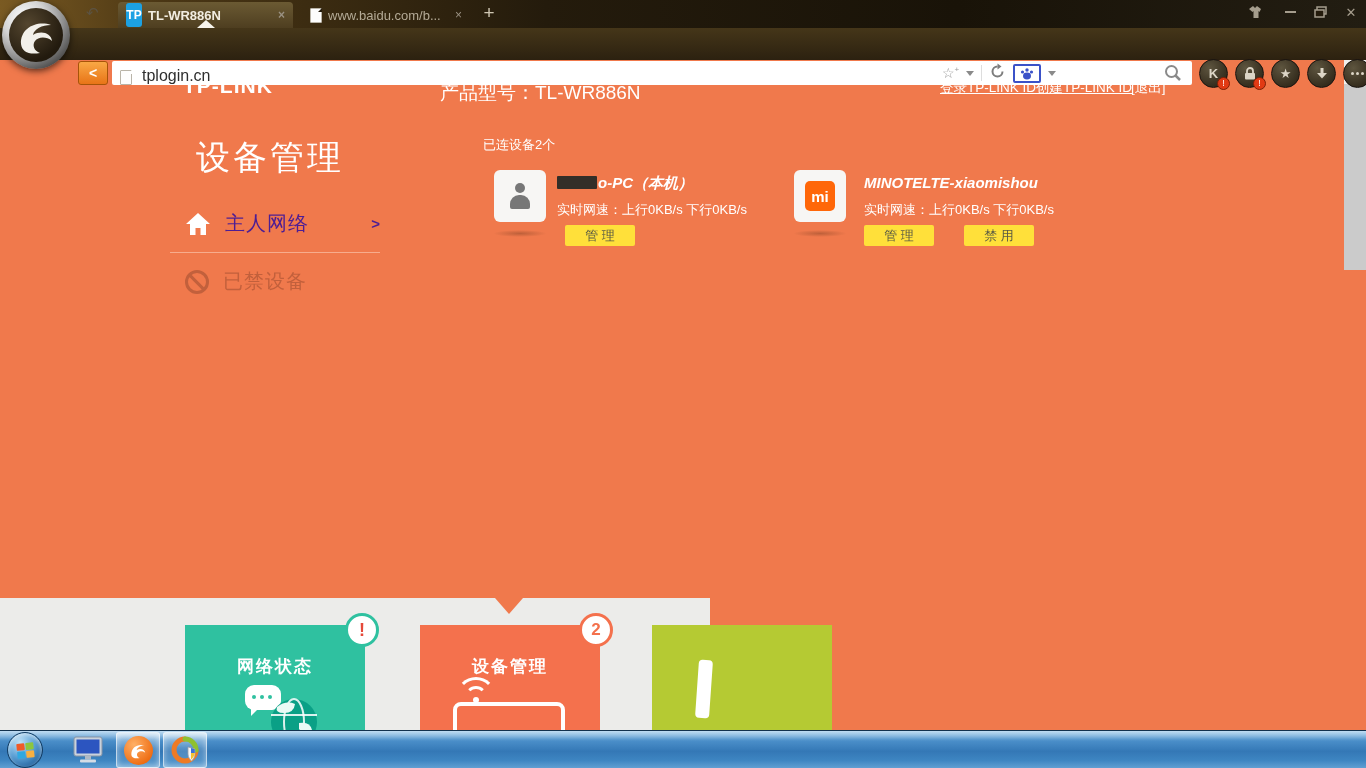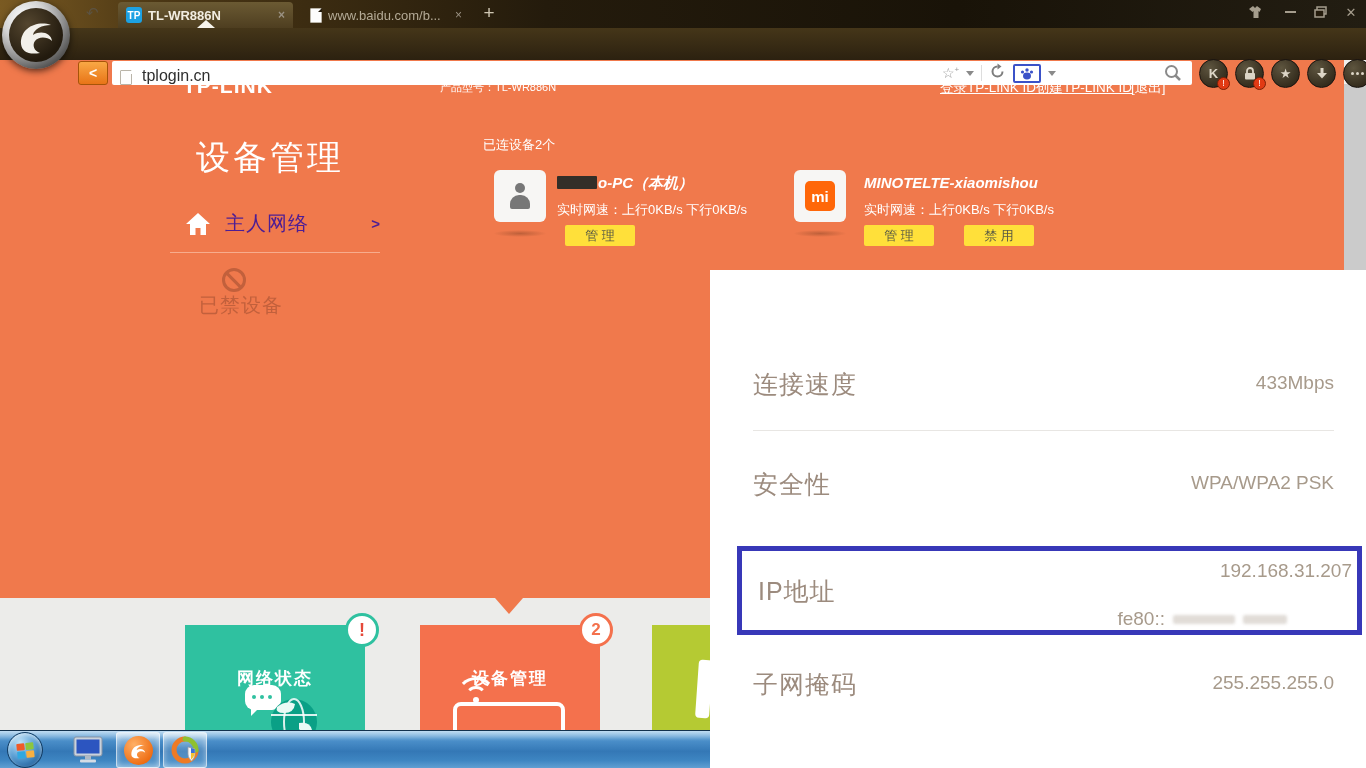--- a/index.html
+++ b/index.html
@@ -19,22 +19,22 @@
   .biglogo .inner { position:absolute; left:7px; top:7px; width:54px; height:54px; border-radius:50%;
     background:radial-gradient(circle at 35% 30%,#54462f,#221a0e 72%); overflow:hidden; }
 
   .ghost-back { position:absolute; left:86px; top:4px; font-size:15px; color:#5c5343; z-index:51; }
 
   .tab { position:absolute; top:2px; height:26px; display:flex; align-items:center; gap:6px;
     padding:0 8px; font-size:13px; z-index:51; }
   .tab.active { left:118px; width:175px; background:linear-gradient(#6b5a33,#4e3e20);
     border-radius:4px 4px 0 0; color:#f2ede1; font-weight:bold; }
   .tab.inactive { left:302px; width:168px; color:#b4aa96; }
-  .tab .favicon-tp { width:16px; height:16px; border-radius:3px; background:#1ca1e3; color:#fff;
-    font-size:10px; font-weight:bold; display:flex; align-items:center; justify-content:center; flex:0 0 auto; }
+  .tab .favicon-tp { width:16px; height:24px; border-radius:3px; background:#1ca1e3; color:#fff;
+    font-size:12px; font-weight:bold; display:flex; align-items:center; justify-content:center; flex:0 0 auto; }
   .pageicon { width:12px; height:15px; background:#fdfdfd; border:1px solid #b9b4a8; border-radius:1px;
     position:relative; flex:0 0 auto; }
   .pageicon:after { content:""; position:absolute; right:-1px; top:-1px; border:4px solid;
     border-color:#8d8878 transparent transparent #8d8878; border-width:4px 4px 0 0;
     border-color:transparent #241b0c #241b0c transparent; }
   .tab .close { margin-left:auto; color:#9a9182; font-size:12px; }
   .tab-notch { position:absolute; left:197px; top:20px; width:0; height:0; z-index:52;
     border-left:9px solid transparent; border-right:9px solid transparent; border-bottom:8px solid #f7f4ec; }
   .newtab { position:absolute; left:478px; top:2px; width:22px; height:22px; color:#cfc6b2;
     font-size:19px; text-align:center; line-height:22px; z-index:51; }
@@ -66,32 +66,32 @@
   .roundbtn { position:absolute; top:31px; width:29px; height:29px; border-radius:50%;
     background:radial-gradient(circle at 35% 30%,#5e553f,#332b1c 75%); border:1px solid #191410;
     color:#dcd5c6; display:flex; align-items:center; justify-content:center; z-index:51; font-size:13px; }
   .roundbtn .badge-red { position:absolute; right:-3px; bottom:-3px; width:13px; height:13px; border-radius:50%;
     background:#e23a14; border:1px solid #7e2007; color:#fff; font-size:9px; line-height:11px; text-align:center; }
   .dots i { display:inline-block; width:3px; height:3px; border-radius:50%; background:#dcd5c6; margin:0 1px; }
 
   
   .page { position:absolute; left:0; top:60px; width:1366px; height:708px; background:#f0794c; }
   .brand { position:absolute; left:183px; top:14px; color:#fff; font-size:21px; font-weight:bold; letter-spacing:1px; }
-  .product { position:absolute; left:440px; top:20px; color:#fff; font-size:11px; }
+  .product { position:absolute; left:440px; top:20px; color:#fff; font-size:19px; }
   .acct { position:absolute; top:19px; color:#fff; font-size:13.5px; }
   .acct.u { text-decoration:underline; }
   .l-login { left:940px; } .l-create { left:1036px; } .l-logout { left:1131px; }
 
   .side-title { position:absolute; left:196px; top:75px; color:#fff; font-size:34px; letter-spacing:3px; }
   .nav-item { position:absolute; left:185px; display:flex; align-items:center; color:#4c1d95; }
   .nav-main { top:150px; width:195px; }
   .nav-main .lbl { font-size:20px; margin-left:14px; letter-spacing:1px; }
   .nav-main .chev { margin-left:auto; font-size:15px; font-weight:bold; }
   .side-div { position:absolute; left:170px; top:192px; width:210px; height:1px; background:rgba(255,235,222,.45); }
-  .nav-dis { top:208px; color:#c2603c;flex-direction:column; }
+  .nav-dis { top:208px; color:#c2603c; }
   .nav-dis .lbl { font-size:20px; margin-left:14px; letter-spacing:1px; }
   .ban-icon { width:24px; height:24px; border:3px solid #c2603c; border-radius:50%; position:relative; }
   .ban-icon:after { content:""; position:absolute; left:-1px; top:8px; width:20px; height:3px;
     background:#c2603c; transform:rotate(45deg); }
 
   .connected { position:absolute; left:483px; top:76px; color:#fff; font-size:13px; }
 
   .dev-avatar { position:absolute; top:110px; width:52px; height:52px; background:#f7f6f4; border-radius:6px;
     display:flex; align-items:center; justify-content:center; }
   .dev-shadow { position:absolute; top:170px; width:54px; height:7px; border-radius:50%;
@@ -107,21 +107,21 @@
     border-radius:1px; filter:blur(.7px); vertical-align:-1px; }
   .dev-speed { position:absolute; top:141px; color:#fff; font-size:13px; }
   .ybtn { position:absolute; top:165px; width:70px; height:21px; background:#ffe03a; border-radius:2px;
     color:#5c5c44; font-size:13px; text-align:center; line-height:21px; }
 
   
   .graystrip { position:absolute; left:0; top:538px; width:710px; height:132px; background:#ececea; z-index:2; }
   .orange-caret { position:absolute; left:495px; top:538px; width:0; height:0; z-index:3;
     border-left:14px solid transparent; border-right:14px solid transparent; border-top:16px solid #f0794c; }
   .tile { position:absolute; top:565px; width:180px; height:105px; z-index:4; overflow:hidden; }
-  .tile .t-label { position:absolute; left:0; top:42px; width:100%; text-align:center; color:#fff;
+  .tile .t-label { position:absolute; left:0; top:30px; width:100%; text-align:center; color:#fff;
     font-size:17px; font-weight:bold; letter-spacing:2px; }
   .tile-teal { left:185px; background:#2fc1a0; }
   .tile-orange { left:420px; background:#f4714d; }
   .tile-green { left:652px; background:#b5ca33; }
   .tile-badge { position:absolute; top:553px; width:34px; height:34px; border-radius:50%; background:#fff;
     z-index:5; text-align:center; font-weight:bold; }
   .badge-excl { left:345px; border:3px solid #2fc1a0; color:#e5493a; font-size:18px; line-height:28px; }
   .badge-two { left:579px; border:3px solid #f4714d; color:#f4714d; font-size:17px; line-height:28px; }
   .bubble { position:absolute; left:60px; top:60px; width:36px; height:25px; background:#fff; border-radius:9px; }
   .bubble:after { content:""; position:absolute; left:6px; bottom:-6px; border:6px solid transparent; border-top-color:#fff; border-left-color:#fff; }
@@ -357,42 +357,20 @@
     <div class="tile tile-green">
       <span class="green-frag"></span>
     </div>
 
     <div class="scrollbar">
       <div class="sb-up">
           <span class="sb-chev"></span>
         </div>
     </div>
 
-    <div class="panel">
-      <div class="r-label" style="top:98px;">连接速度</div>
-      <div class="r-value" style="top:102px;">433Mbps</div>
-      <div class="p-div" style="top:160px;"></div>
-
-      <div class="r-label" style="top:198px;">安全性</div>
-      <div class="r-value" style="top:202px;">WPA/WPA2 PSK</div>
-
-      <div class="bluebox">
-        <div class="r-label" style="left:16px;top:24px;">IP地址</div>
-        <div class="r-value" style="right:5px;top:9px;">192.168.31.207</div>
-        <div class="ip2line">
-          <span>fe80::</span>
-          <span class="smudge" style="width:62px;"></span>
-          <span class="smudge" style="width:44px;"></span>
-        </div>
-      </div>
-
-      <div class="r-label" style="top:398px;">子网掩码</div>
-      <div class="r-value" style="top:402px;">255.255.255.0</div>
-
-    </div>
 
 
     <div class="taskbar">
       <div class="startorb">
         <span class="flag">
             <i class="f1"></i>
             <i class="f2"></i>
             <i class="f3"></i>
             <i class="f4"></i>
           </span>

